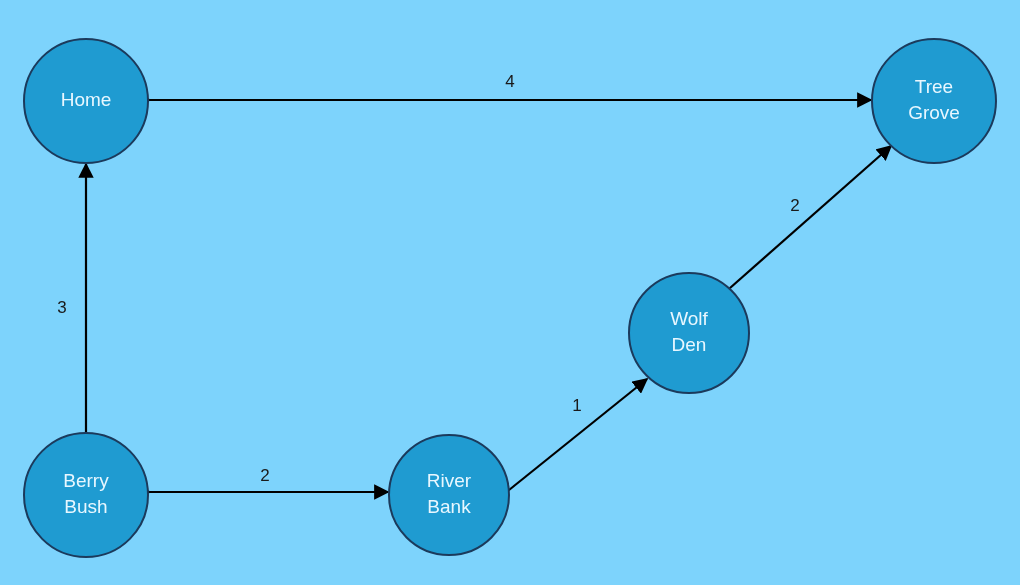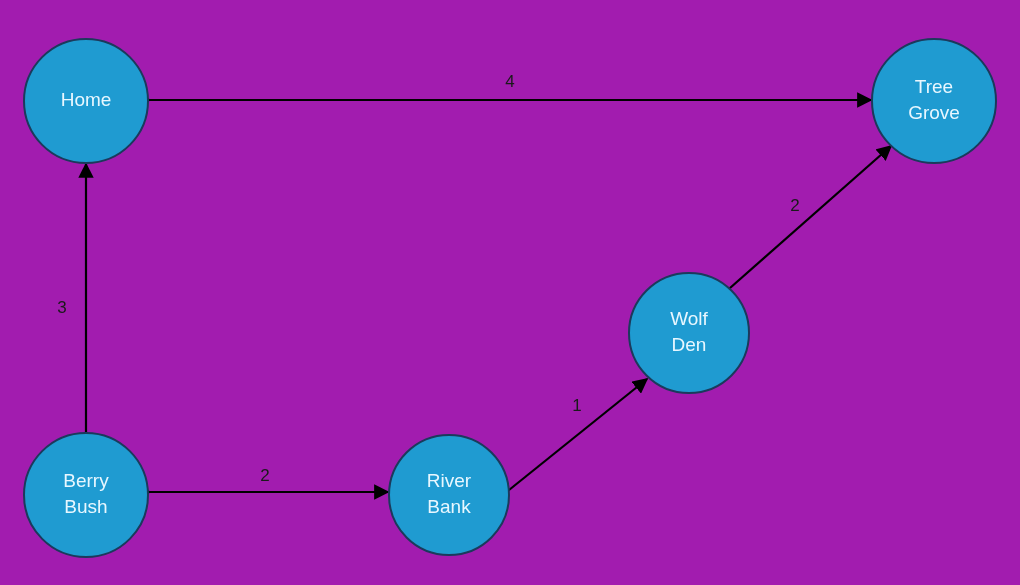--- a/index.html
+++ b/index.html
@@ -7,21 +7,21 @@
     padding: 0;
     background: #ffffff;
   }
   body {
     font-family: "Liberation Sans", sans-serif;
   }
   #canvas-wrap {
     position: relative;
     width: 1020px;
     height: 585px;
-    background: #a21caf;
+    background: #7dd3fc;
     overflow: hidden;
   }
   svg#graph {
     display: block;
     width: 1020px;
     height: 585px;
   }
   .node-circle {
     fill: #1f9bd1;
     stroke: #1b3a5c;

